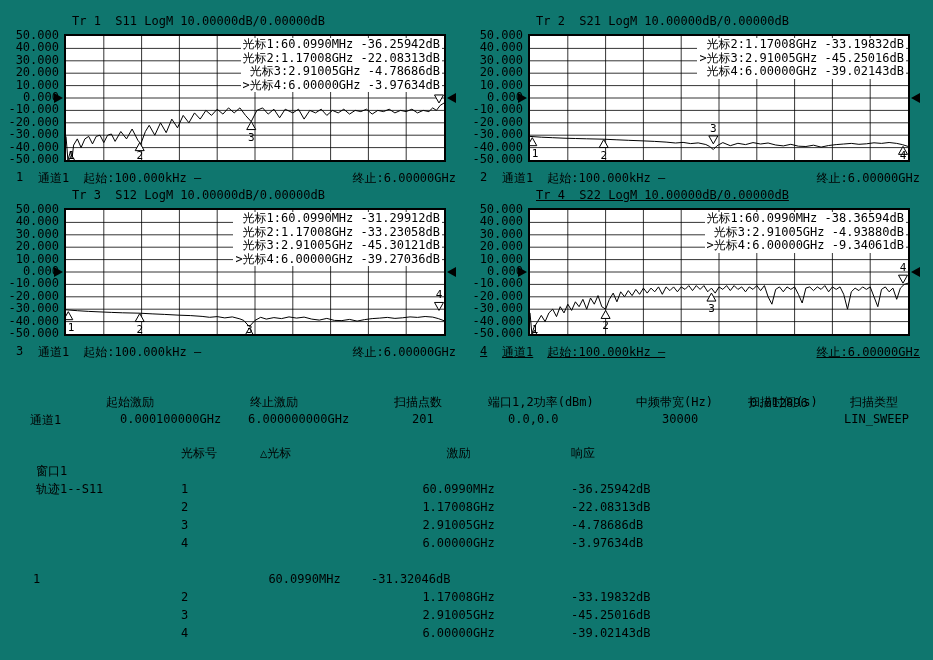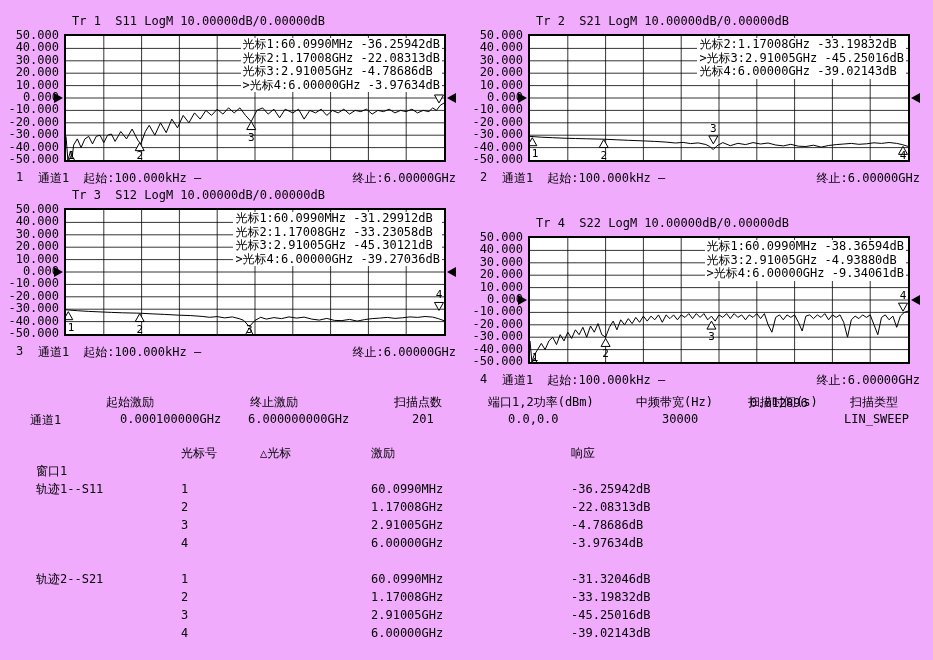--- a/index.html
+++ b/index.html
@@ -1,55 +1,55 @@
 <!DOCTYPE html>
 <html><head>
 <meta charset="utf-8">
 <style>
   html,body{margin:0;padding:0;}
   body{
     width:933px;height:660px;background:#ffffff;color:#000000;
     font-family:"DejaVu Sans Mono","Liberation Mono",monospace;
     font-size:12px;-webkit-font-smoothing:none;
   }
-  .screen{position:relative;width:933px;height:660px;background:#f0abfc;overflow:hidden;}
+  .screen{position:relative;width:933px;height:660px;background:#0f766e;overflow:hidden;}
 
   
   .chart{position:absolute;width:452px;}
   #chart1{left:6px;top:14px;}
   #chart2{left:470px;top:14px;}
   #chart3{left:6px;top:188px;}
-  #chart4{left:470px;top:216px;}
+  #chart4{left:470px;top:188px;text-decoration:underline;}
   .chart .title{margin:0 0 4px 66px;height:16px;white-space:pre;letter-spacing:0;}
   .chart-body{display:flex;align-items:flex-start;}
   .ylabels{position:relative;width:58px;height:128px;flex:none;}
   .ylabels span{position:absolute;right:5px;line-height:11px;font-size:12px;}
   .plot{position:relative;width:382px;height:128px;border:2px solid #000;box-sizing:border-box;background:#fff;flex:none;}
   .plot svg{position:absolute;left:0;top:0;}
-  .mlines{position:absolute;top:2px;right:2px;}
+  .mlines{position:absolute;top:2px;right:2px;text-align:right;}
   .mline{font-size:12px;line-height:13.5px;background:#fff;padding:0 2px;white-space:pre;}
   .ref-arrow{position:absolute;width:0;height:0;border-top:5px solid transparent;border-bottom:5px solid transparent;}
   .ref-left{left:-12px;top:57px;border-left:9px solid #000;}
   .ref-right{right:-12px;top:57px;border-right:9px solid #000;}
   .chart-footer{display:flex;margin:8px 2px 0 10px;white-space:pre;}
   .chart-footer .num{width:22px;flex:none;}
   .chart-footer .ch{margin-right:14px;flex:none;}
   .chart-footer .sp{flex:1;}
 
   
   .abs{position:absolute;white-space:pre;}
 
   
   .mtable{position:absolute;left:0;top:444px;width:933px;padding-left:8px;}
   .mrow{display:grid;grid-template-columns:148px 82px 108px 200px 245px;height:18px;line-height:18px;}
   .mrow > span{white-space:pre;overflow:visible;}
   .mrow .c1{padding-left:28px;}
   .mrow .c2{padding-left:25px;}
   .mrow .c3{padding-left:22px;}
-  .mrow .c4{padding-left:25px;}
+  .mrow .c4{padding-left:25px;text-align:center;}
   .mrow .c5{padding-left:25px;}
 </style>
 </head>
 <body>
 
 <div class="screen">
 
   <div class="chart" id="chart1">
     <div class="title">Tr 1  S11 LogM 10.00000dB/0.00000dB</div>
     <div class="chart-body">
@@ -371,21 +371,20 @@
           <span class="c4">6.00000GHz</span>
           <span class="c5">-3.97634dB</span>
         </div>
         <div class="mrow">
           <span class="c2"></span>
           <span class="c3"></span>
           <span class="c4"></span>
           <span class="c5"></span>
         </div>
         <div class="mrow">
-          <span class="c1">轨迹2--S21</span>
           <span class="c2">1</span>
           <span class="c3"></span>
           <span class="c4">60.0990MHz</span>
           <span class="c5">-31.32046dB</span>
         </div>
         <div class="mrow">
           <span class="c1"></span>
           <span class="c2">2</span>
           <span class="c3"></span>
           <span class="c4">1.17008GHz</span>

